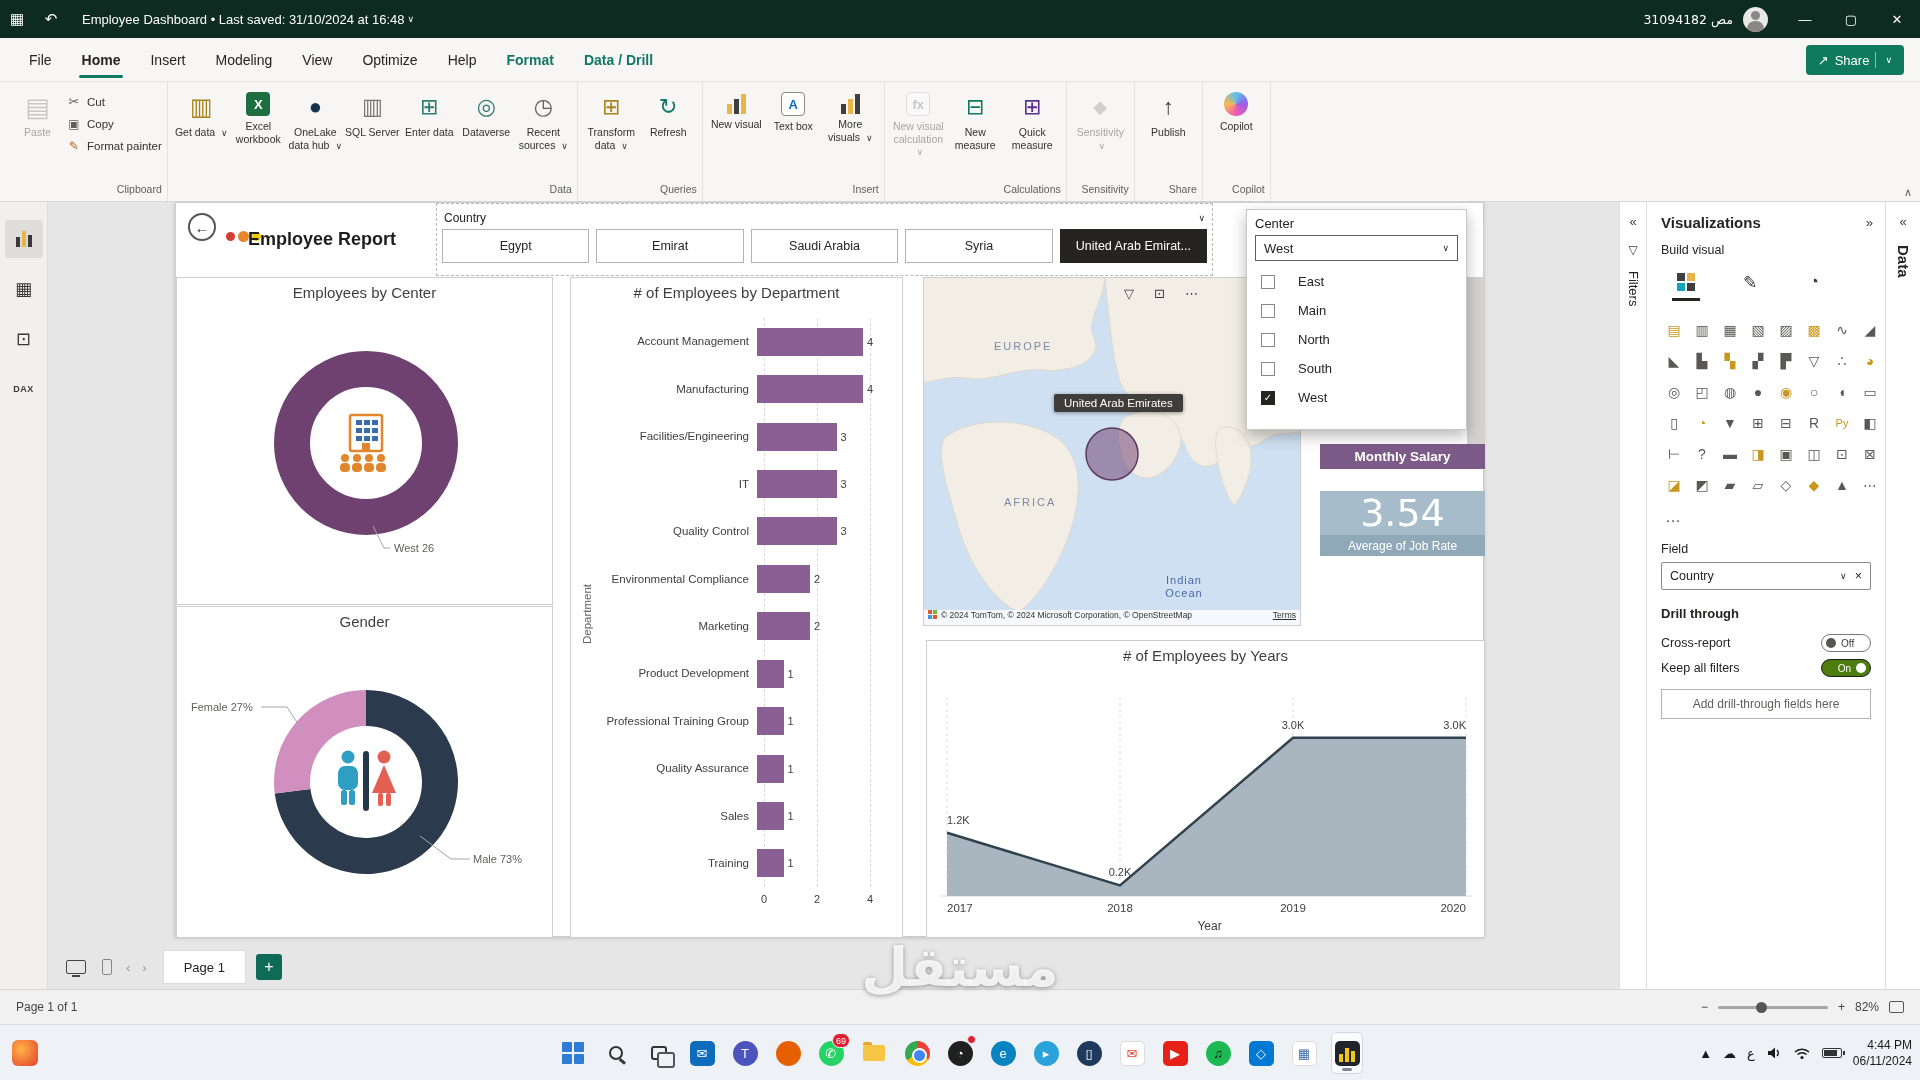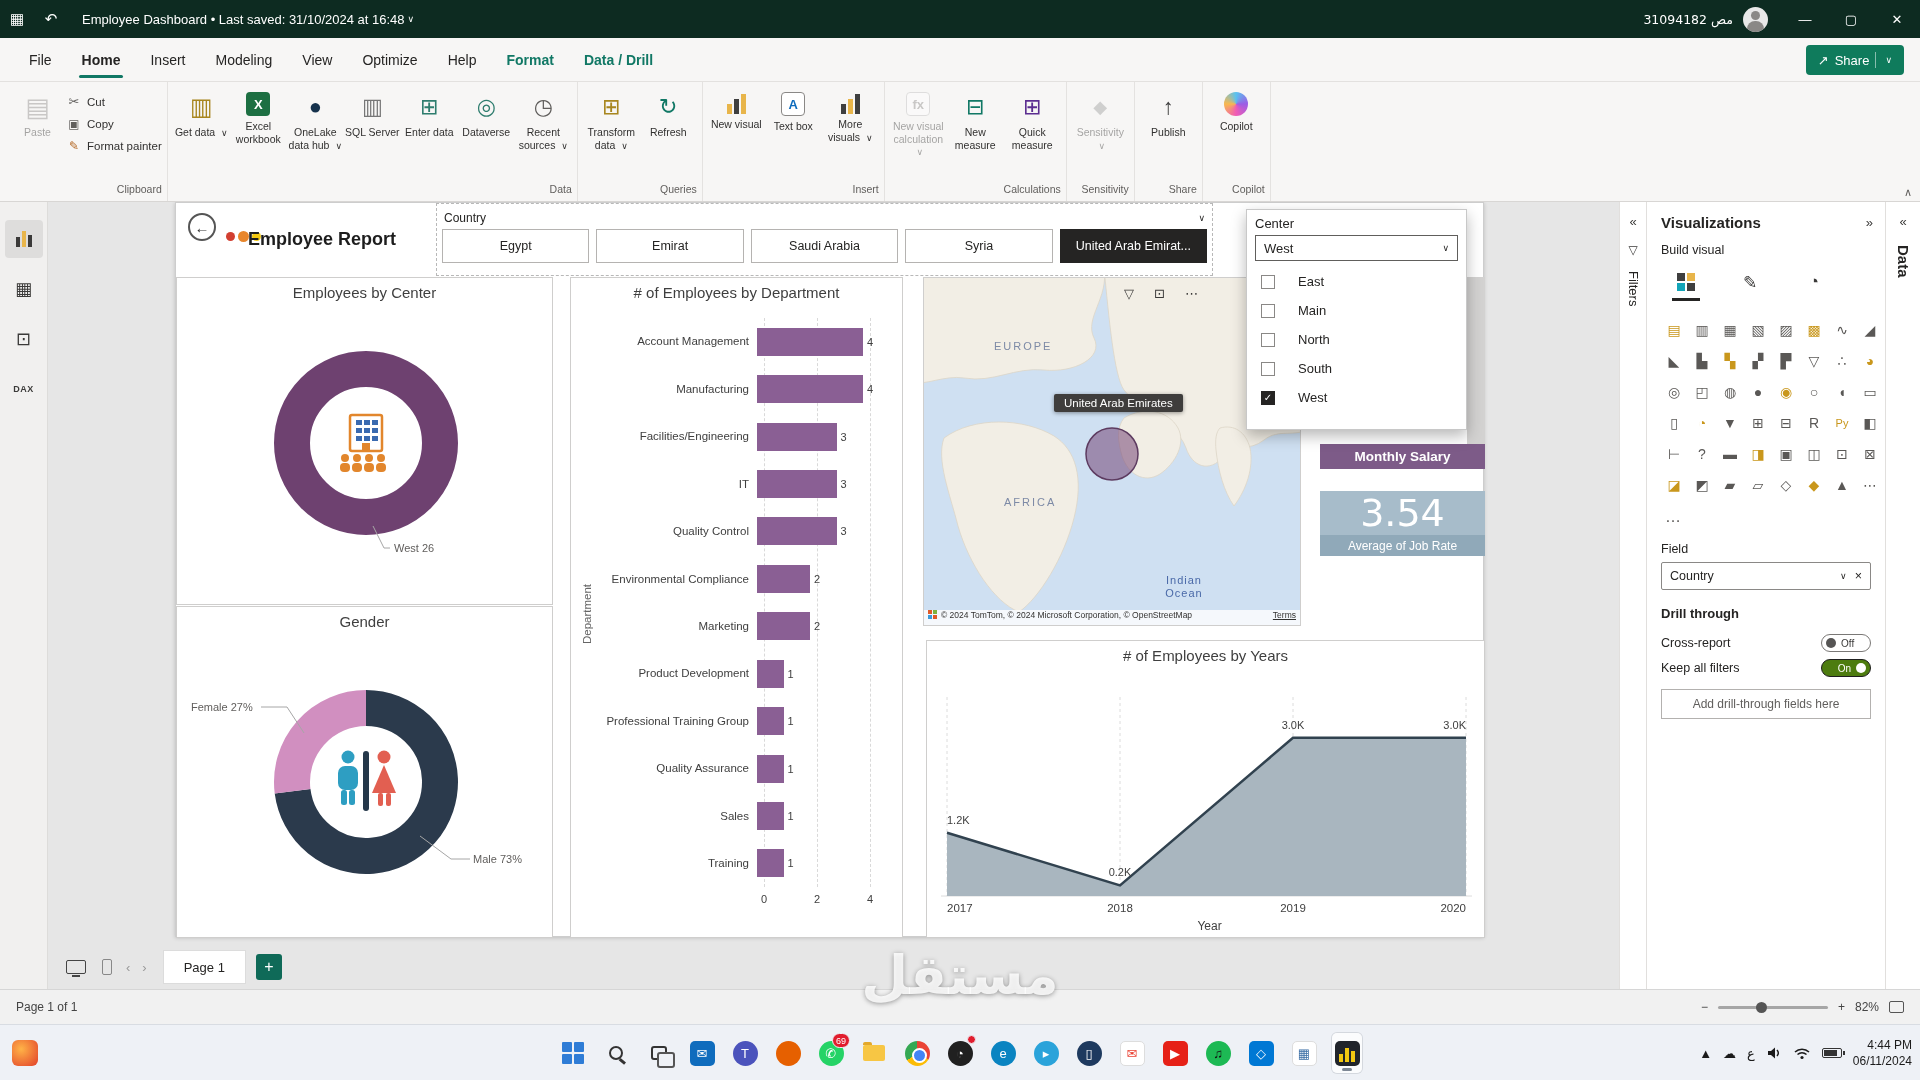--- a/index.html
+++ b/index.html
@@ -229,21 +229,21 @@
   #task-right{position:absolute;right:8px;top:0;height:56px;display:flex;align-items:center;gap:11px;}
   .tray-ic{color:#1b1b1b;font-size:13px;display:flex;align-items:center;justify-content:center;}
   .battery-css{width:20px;height:10px;border:1.5px solid #333;border-radius:2px;position:relative;}
   .battery-css:before{content:"";position:absolute;left:1px;top:1px;bottom:1px;width:13px;background:#333;}
   .battery-css:after{content:"";position:absolute;right:-4px;top:2px;width:2px;height:4px;background:#333;}
   #tb-clock{text-align:right;font-size:12px;color:#1b1b1b;line-height:1.35;}
 
   
   #watermark{position:absolute;left:800px;top:938px;width:320px;text-align:center;z-index:60;pointer-events:none;
              color:rgba(255,255,255,.85);text-shadow:0 1px 5px rgba(0,0,0,.38);font-family:"DejaVu Sans",sans-serif;}
-  #watermark .wm1{font-size:54px;font-weight:bold;line-height:1.1;margin-top:8px;}
+  #watermark .wm1{font-size:54px;font-weight:bold;line-height:1.1;}
   #watermark .wm2{font-size:28px;}
 </style>
 </head>
 <body>
 
 <div id="root">
 
   <header id="titlebar">
     <span class="tb-icon">▦</span>
     <span class="tb-icon">↶</span>

